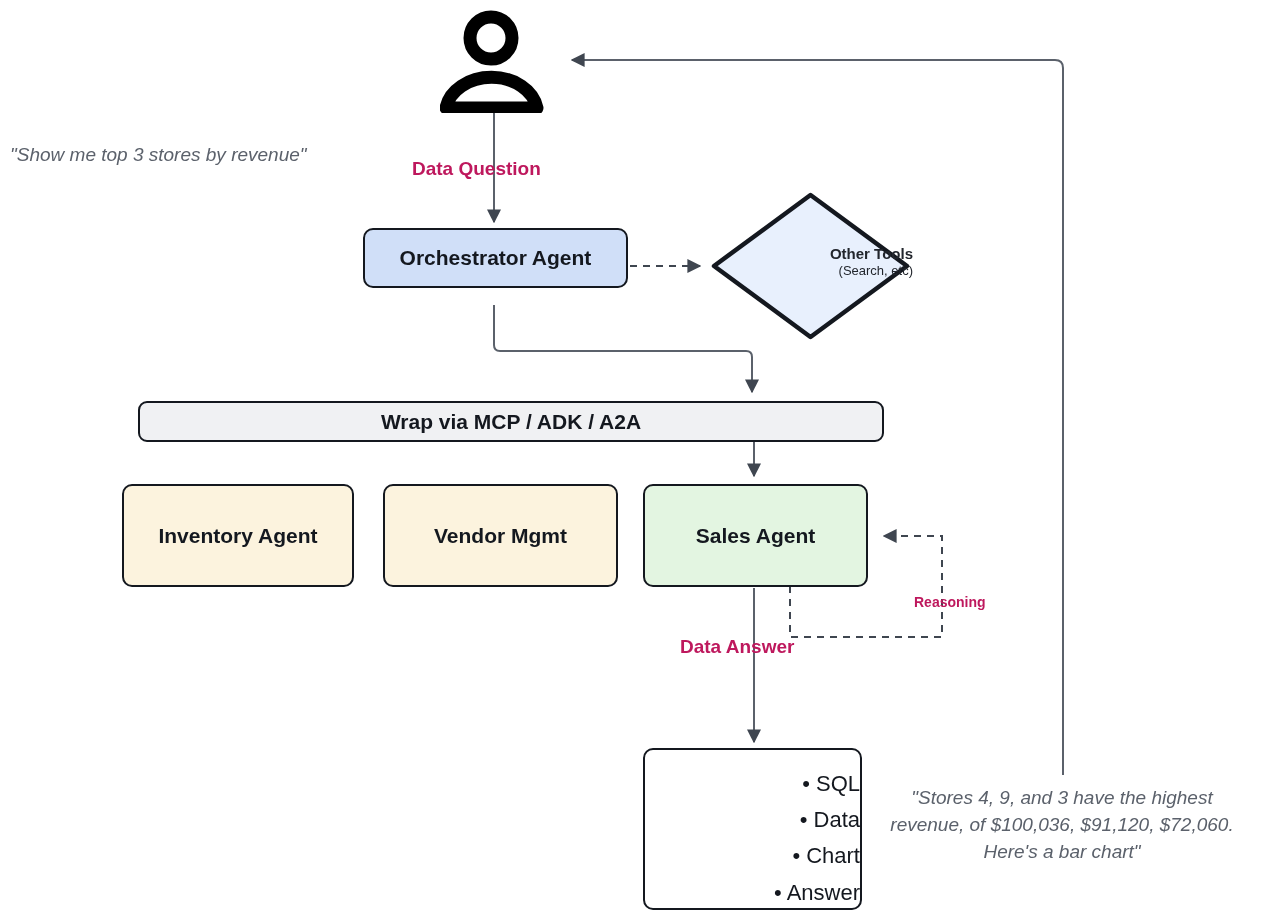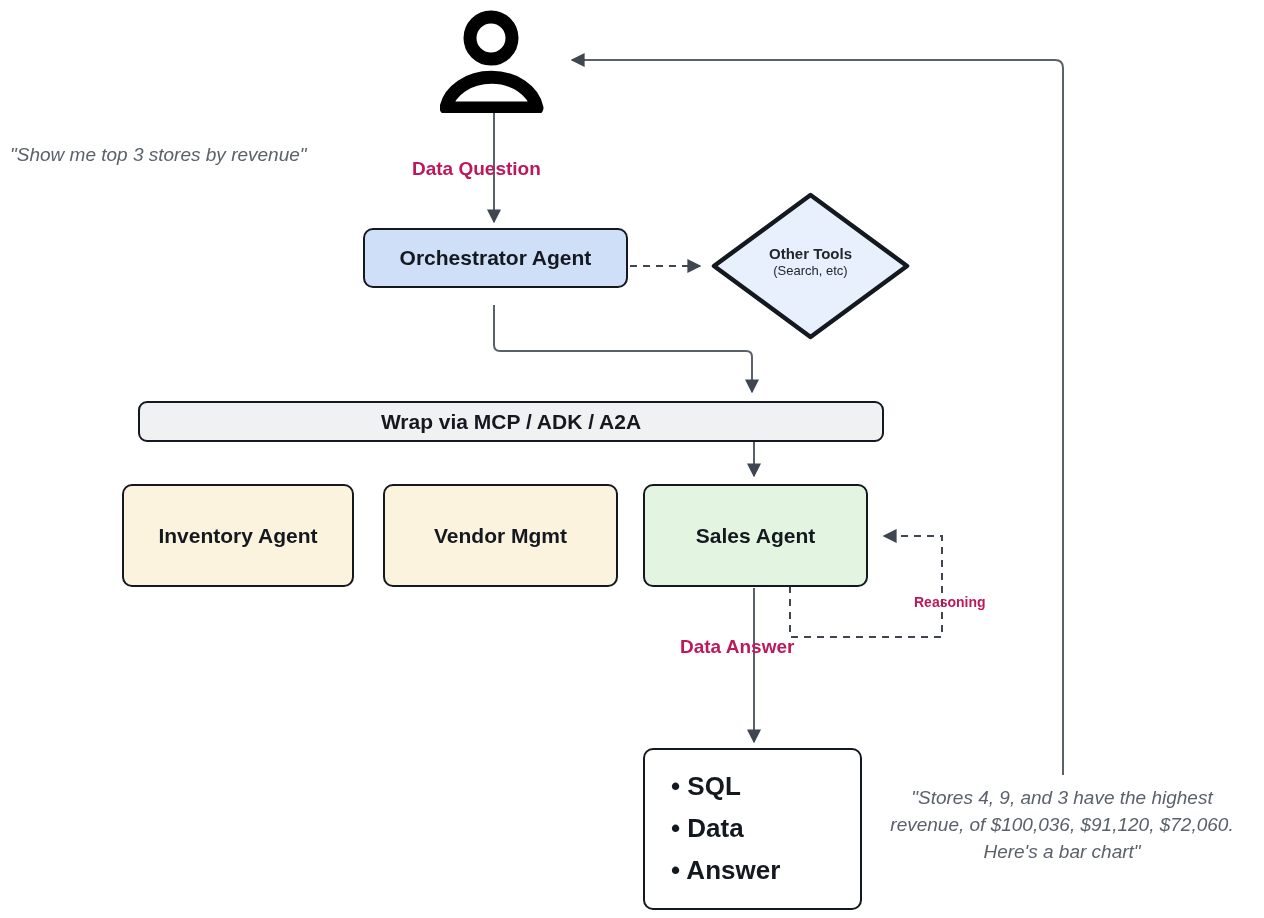--- a/index.html
+++ b/index.html
@@ -81,24 +81,24 @@
     left: 0; top: 0;
     width: 100%; height: 100%;
     box-sizing: border-box;
     padding: 18px 0 0 26px;
     display: flex;
     flex-direction: column;
     justify-content: flex-start;
     gap: 5px;
   }
   .bullets .bl {
-    font-size: 26px;
+    font-size: 22px;
     color: #14181f;
-    text-align: left;
-    font-weight: bold;
+    text-align: right;
+    font-weight: normal;
     line-height: 1.42;
   }
   .person {
     position: absolute;
   }
 </style>
 </head>
 <body>
 
 <div id="canvas">
@@ -142,21 +142,21 @@
   <div class="edge-label" style="left:680px; top:636px;">Data Answer</div>
 
   <div class="node rbox" style="left:363px; top:228px; width:265px; height:60px; background:#d0dff8; font-size:21px;">
     <span>Orchestrator Agent</span>
   </div>
 
   <div style="position:absolute; left:708px; top:190px; width:205px; height:152px;">
     <svg width="205" height="152" viewBox="0 0 205 152" xmlns="http://www.w3.org/2000/svg">
       <path d="M 102.5 5 L 199 76 L 102.5 147 L 6 76 Z" fill="#e8f0fd" stroke="#14181f" stroke-width="4.5" stroke-linejoin="round"></path>
     </svg>
-    <div class="diamond-label" style="top:54px;">
+    <div class="diamond-label" style="top:54px;text-align:right;">
       <span class="l1">Other Tools</span>
       <span class="l2">(Search, etc)</span>
     </div>
   </div>
 
   <div class="node bandbox" style="left:122px; top:401px; width:746px; height:41px; background:#f0f1f3; font-size:21px;">
     <span>Wrap via MCP / ADK / A2A</span>
   </div>
 
   <div class="node rbox" style="left:122px; top:484px; width:232px; height:103px; background:#fcf3de; font-size:21px;">
@@ -168,20 +168,21 @@
   </div>
 
   <div class="node rbox" style="left:643px; top:484px; width:225px; height:103px; background:#e3f5e1; font-size:21px;">
     <span>Sales Agent</span>
   </div>
 
   <div class="node rbox" style="left:643px; top:748px; width:219px; height:162px; background:#ffffff;">
     <div class="bullets">
       <div class="bl">• SQL</div>
       <div class="bl">• Data</div>
+      <div class="bl">• Chart</div>
       <div class="bl">• Answer</div>
     </div>
   </div>
 
   <div class="quote center" style="left:868px; top:785px; width:388px;">
     <div>"Stores 4, 9, and 3 have the highest</div>
     <div>revenue, of $100,036, $91,120, $72,060.</div>
     <div>Here's a bar chart"</div>
   </div>
 

